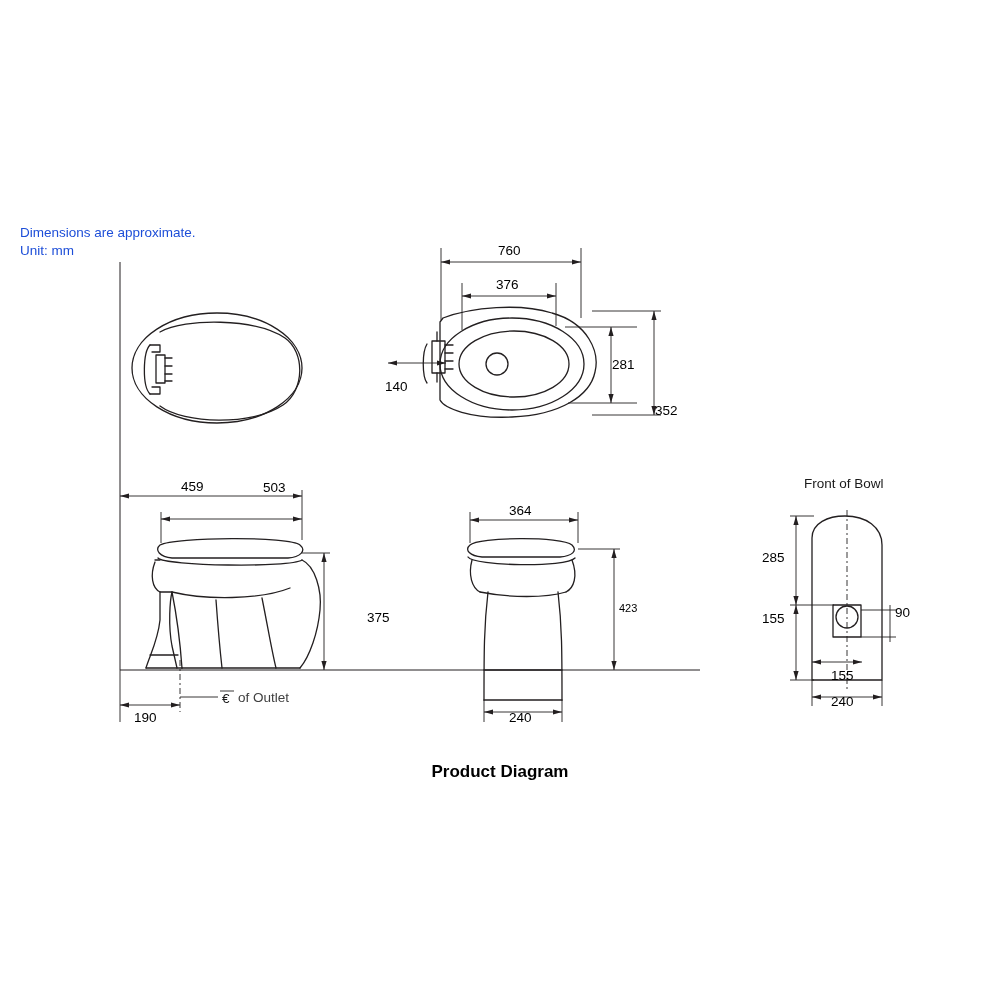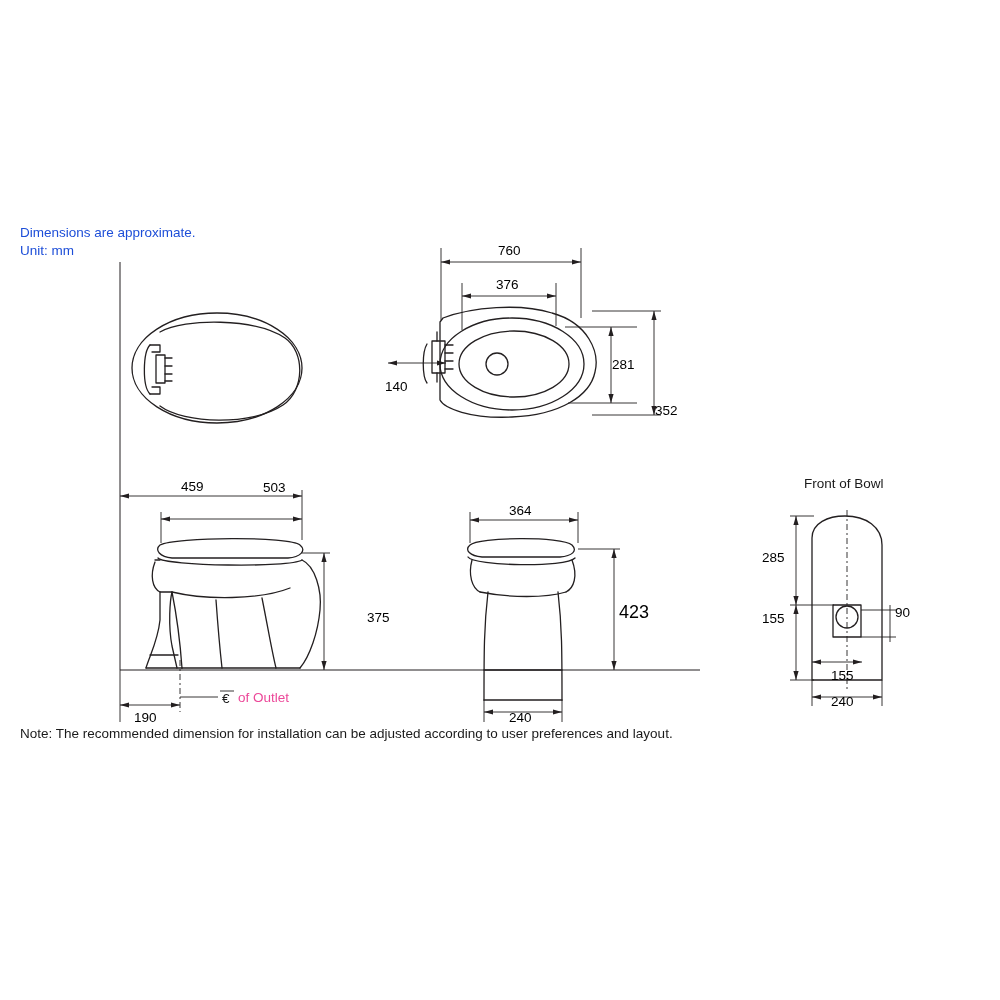--- a/index.html
+++ b/index.html
@@ -258,41 +258,41 @@
 
     </g>
 
   </svg>
 
   <div style="position:absolute;left:20px;top:224px;font-size:13.5px;line-height:18px;color:#1d4ed8;">
     <div>Dimensions are approximate.</div>
     <div>Unit: mm</div>
   </div>
 
-  <div style="position:absolute;left:238px;top:690px;font-size:13.5px;color:#ec4899;">of Outlet</div>
+  <div style="position:absolute;left:238px;top:690px;font-size:13.5px;color:#404040;">of Outlet</div>
 
   <div style="position:absolute;left:804px;top:476px;font-size:13.5px;color:#1a1a1a;text-align:right;">Front of Bowl</div>
 
-  <div style="position:absolute;left:20px;top:726px;font-size:13.5px;color:#1a1a1a;">Note: The recommended dimension for installation can be adjusted according to user preferences and layout.</div>
-
+
+  <div style="position:absolute;left:0;top:762px;width:1000px;text-align:center;font-size:17px;font-weight:bold;color:#000;">Product Diagram</div>
 
   <div class="dimlayer">
     <span style="position:absolute;left:498px;top:243px;font-size:13.5px;">760</span>
     <span style="position:absolute;left:496px;top:277px;font-size:13.5px;">376</span>
     <span style="position:absolute;left:385px;top:356px;font-size:13.5px;margin-top:23px;">140</span>
     <span style="position:absolute;left:612px;top:357px;font-size:13.5px;">281</span>
     <span style="position:absolute;left:655px;top:357px;font-size:13.5px;margin-top:46px;">352</span>
 
     <span style="position:absolute;left:181px;top:479px;font-size:13.5px;">459</span>
     <span style="position:absolute;left:217px;top:480px;font-size:13.5px;margin-left:46px;">503</span>
     <span style="position:absolute;left:338px;top:610px;font-size:13.5px;margin-left:29px;">375</span>
     <span style="position:absolute;left:134px;top:710px;font-size:13.5px;">190</span>
 
     <span style="position:absolute;left:509px;top:503px;font-size:13.5px;">364</span>
-    <span style="position:absolute;left:619px;top:602px;font-size:18px;">423</span>
+    <span style="position:absolute;left:619px;top:602px;font-size:11px;">423</span>
     <span style="position:absolute;left:509px;top:710px;font-size:13.5px;">240</span>
 
     <span style="position:absolute;left:762px;top:550px;font-size:13.5px;">285</span>
     <span style="position:absolute;left:762px;top:611px;font-size:13.5px;">155</span>
     <span style="position:absolute;left:831px;top:668px;font-size:13.5px;">155</span>
     <span style="position:absolute;left:831px;top:694px;font-size:13.5px;">240</span>
     <span style="position:absolute;left:895px;top:605px;font-size:13.5px;">90</span>
   </div>
 
 </div>

